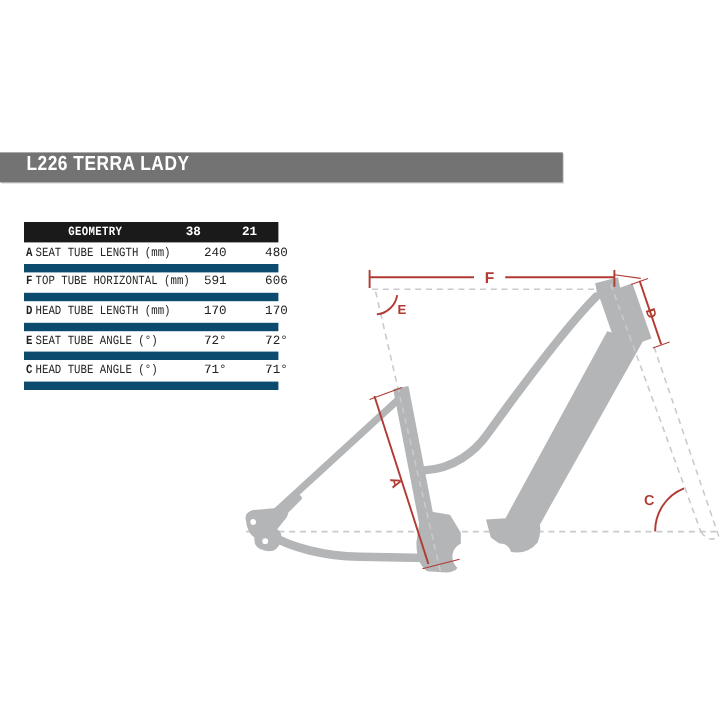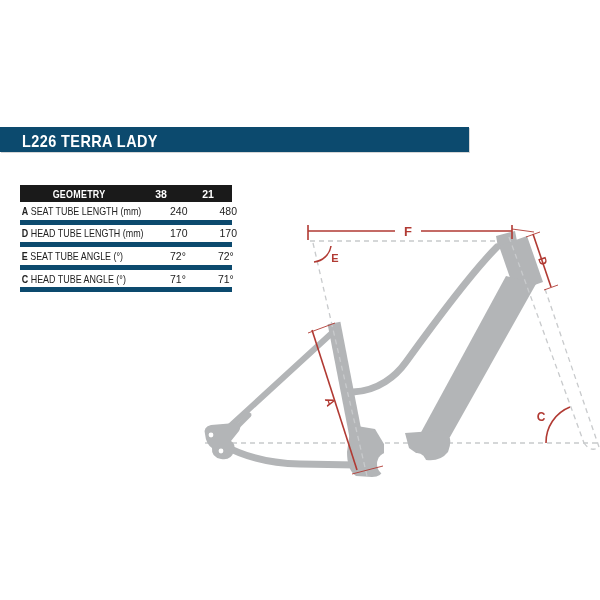--- a/index.html
+++ b/index.html
@@ -1,29 +1,29 @@
 <!DOCTYPE html>
 <html><head>
 <meta charset="utf-8">
 <style>
   html,body{margin:0;padding:0;background:#ffffff;}
   .canvas{position:relative;width:600px;height:600px;background:#ffffff;overflow:hidden;
           font-family:"Liberation Sans",sans-serif;}
   
   .title-bar{position:absolute;left:0;top:127px;width:469px;height:25px;
-             background:#0c4a6e;box-shadow:1px 1px 0 #d6d6d6;
-             display:flex;align-items:flex-end;}
+             background:#737373;box-shadow:1px 1px 0 #d6d6d6;
+             display:flex;align-items:flex-start;}
   .title-bar span{color:#ffffff;font-weight:bold;font-size:17px;letter-spacing:.5px;
              margin-left:22px;transform:scaleX(.85);transform-origin:left center;
              white-space:nowrap;}
   
   .geo-table{position:absolute;left:20px;top:185px;width:212px;font-size:10.5px;color:#222;}
-  .g-row,.g-head{display:flex;align-items:center;height:17px;}
+  .g-row,.g-head{display:flex;align-items:center;height:17px;font-family:Liberation Mono, monospace;}
   .g-head{background:#1a1a1a;color:#fff;font-weight:bold;}
-  .g-row{height:17.6px;border-bottom:5px solid #0c4a6e;gap:32px;}
+  .g-row{height:17.6px;border-bottom:7px solid #0c4a6e;gap:32px;}
   .c-label{width:118px;overflow:visible;white-space:nowrap;}
   .g-head .c-label{text-align:center;}
   .c-v1{width:46px;text-align:center;}
   .c-v2{width:48px;text-align:center;}
   .squeeze{display:inline-block;transform:scaleX(.85);transform-origin:left center;
            white-space:nowrap;padding-left:2px;}
   .g-head .squeeze{transform-origin:center;padding-left:0;letter-spacing:.3px;}
   .ltr{font-weight:bold;margin-right:3px;}
   
   svg.diagram{position:absolute;left:0;top:0;}
@@ -47,20 +47,25 @@
     <div class="g-head">
       <span class="c-label"><span class="squeeze">GEOMETRY</span></span>
       <span class="c-v1">38</span>
       <span class="c-v2">21</span>
     </div>
 
     <div class="g-row">
       <span class="c-label"><span class="squeeze"><span class="ltr">A</span><span>SEAT TUBE LENGTH (mm)</span></span></span>
       <span class="c-v1">240</span>
       <span class="c-v2">480</span>
+    </div>
+    <div class="g-row">
+      <span class="c-label"><span class="squeeze"><span class="ltr">F</span><span>TOP TUBE HORIZONTAL (mm)</span></span></span>
+      <span class="c-v1">591</span>
+      <span class="c-v2">606</span>
     </div>
     <div class="g-row">
       <span class="c-label"><span class="squeeze"><span class="ltr">D</span><span>HEAD TUBE LENGTH (mm)</span></span></span>
       <span class="c-v1">170</span>
       <span class="c-v2">170</span>
     </div>
     <div class="g-row">
       <span class="c-label"><span class="squeeze"><span class="ltr">E</span><span>SEAT TUBE ANGLE (°)</span></span></span>
       <span class="c-v1">72°</span>
       <span class="c-v2">72°</span>

